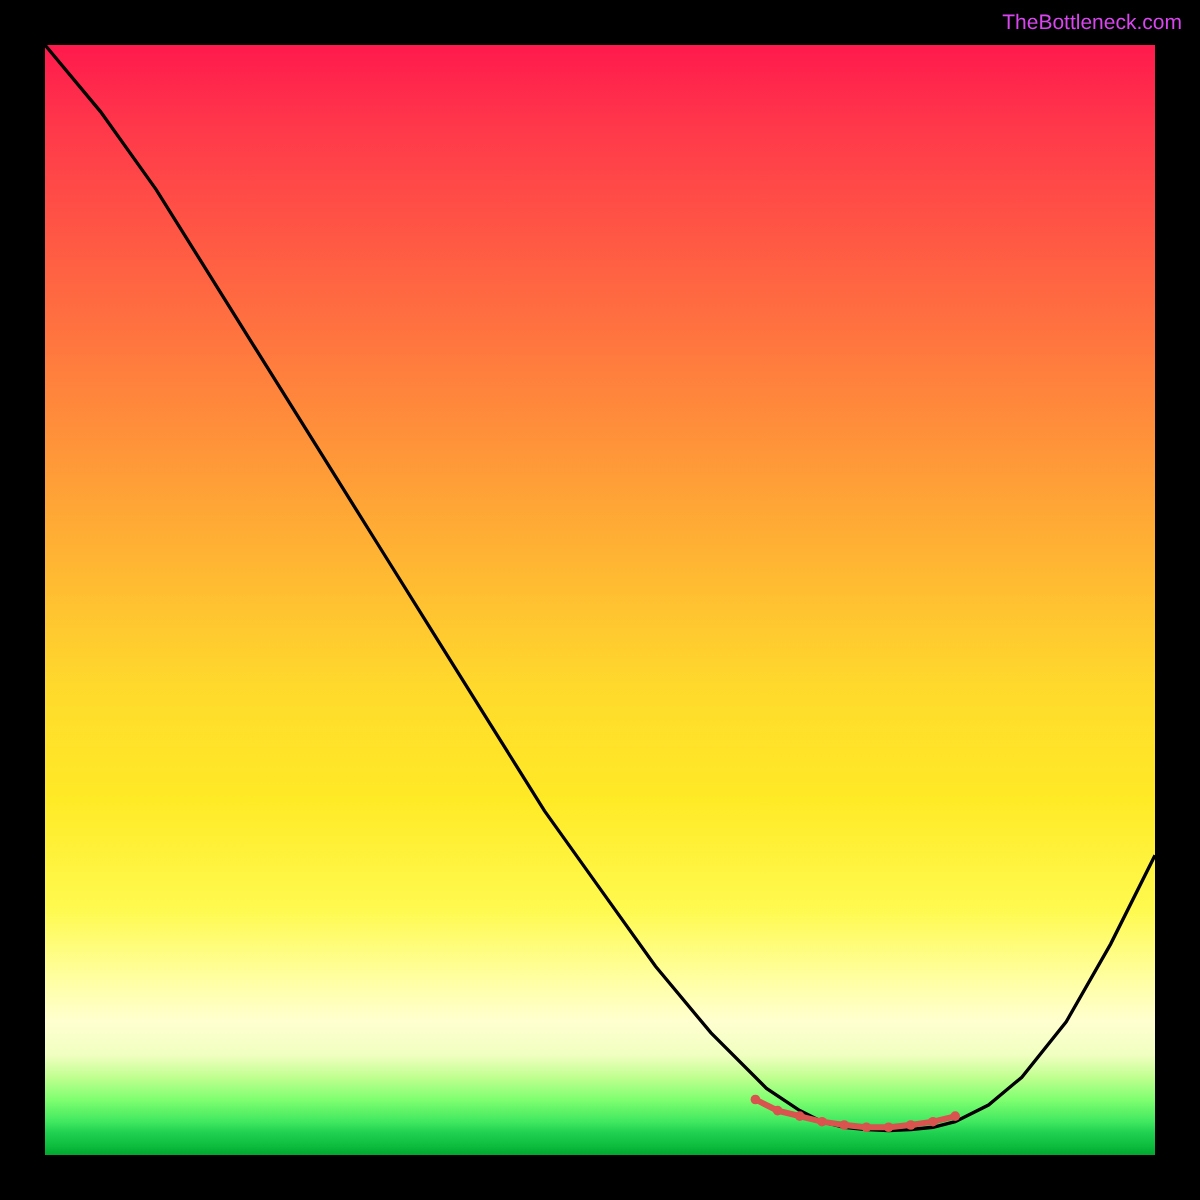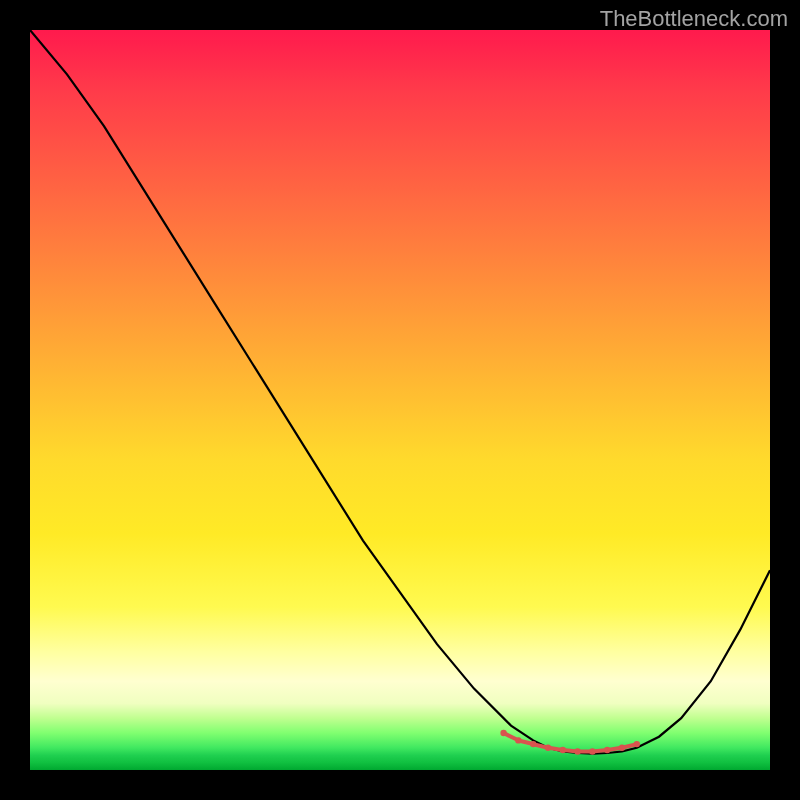--- a/index.html
+++ b/index.html
@@ -8,22 +8,22 @@
     width: 800px;
     height: 800px;
     background: #000;
     position: relative;
     font-family: Arial, sans-serif;
   }
   .watermark {
     position: absolute;
     top: 6px;
     right: 12px;
-    color: #a3a3a3;
-    font-size: 22px;
+    color: #d946ef;
+    font-size: 14px;
     font-weight: 500;
     z-index: 10;
   }
   .plot-area {
     position: absolute;
     left: 30px;
     top: 30px;
     width: 740px;
     height: 740px;
     background: linear-gradient(to bottom,

